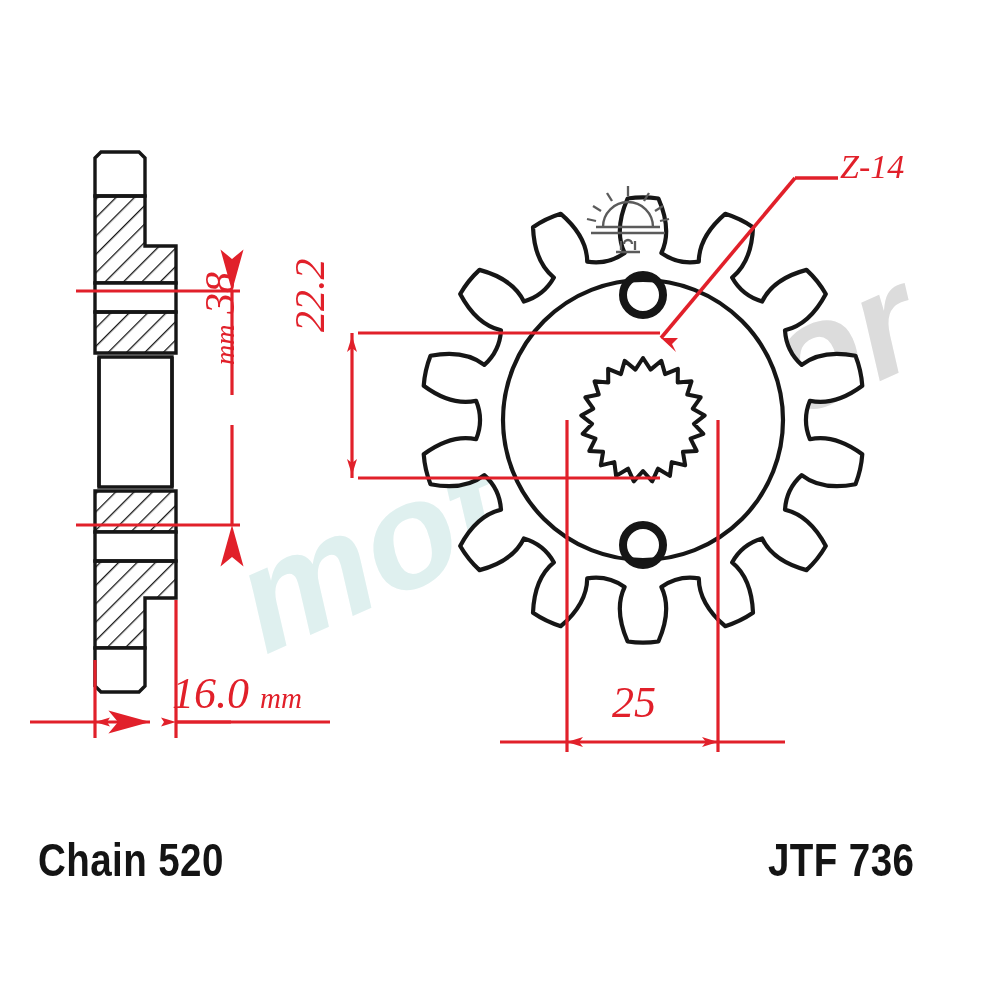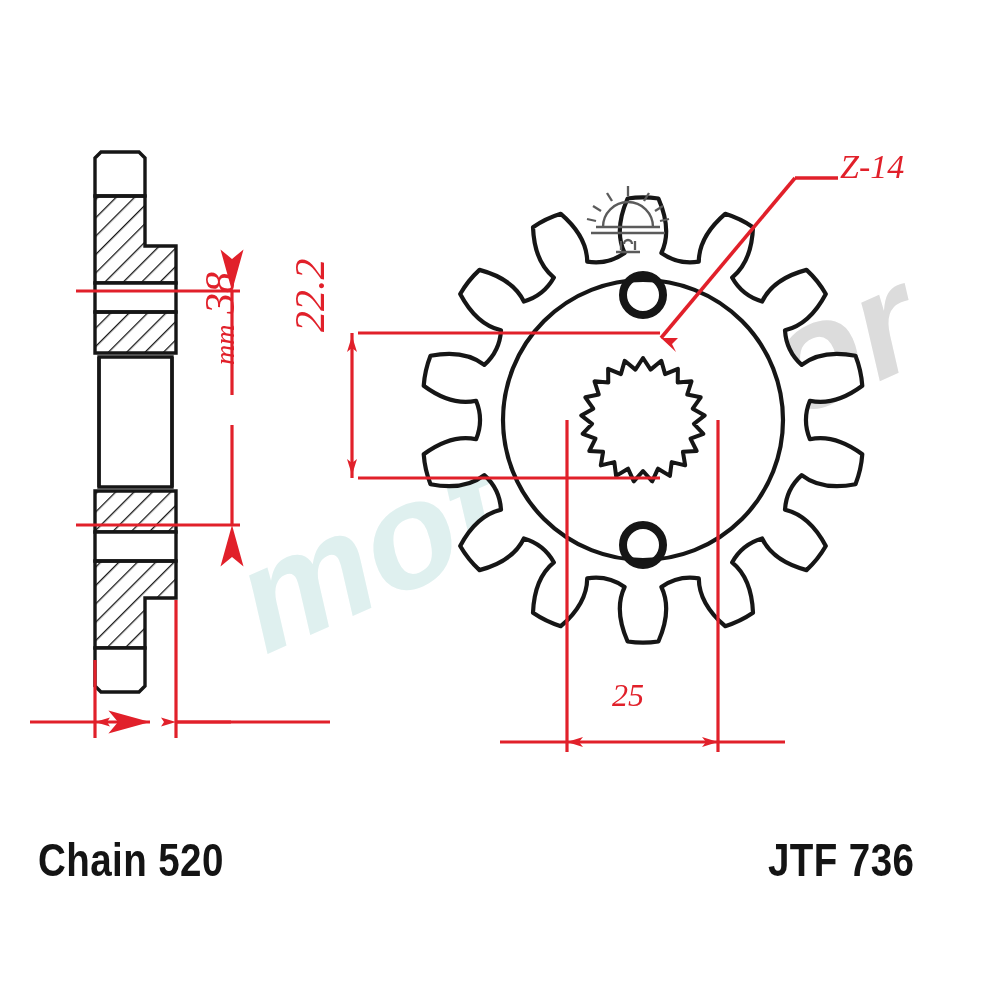--- a/index.html
+++ b/index.html
@@ -10,21 +10,21 @@
   .wm{position:absolute;left:0;top:0;width:1000px;height:1000px;pointer-events:none;}
   .label{position:absolute;white-space:nowrap;}
   .redtxt{color:#e1202a;font-family:"Liberation Serif","DejaVu Serif",serif;font-style:italic;font-weight:400;}
   .blacktxt{color:#141414;}
   #lbl-z14{left:840px;top:148px;font-size:34px;letter-spacing:0px;}
   #lbl-222{left:286px;top:332px;font-size:42px;transform:rotate(-90deg);transform-origin:left top;}
   #lbl-38{left:196px;top:365px;font-size:42px;transform:rotate(-90deg);transform-origin:left top;}
   #lbl-38 .u{font-size:28px;}
   #lbl-16{left:172px;top:668px;font-size:44px;}
   #lbl-16 .u{font-size:29px;}
-  #lbl-25{left:612px;top:677px;font-size:32px;}
+  #lbl-25{left:612px;top:677px;font-size:44px;}
   #lbl-chain{left:38px;top:832px;font-size:47px;font-weight:bold;
       font-family:"Liberation Sans","DejaVu Sans",sans-serif;font-style:normal;
       transform:scaleX(.82);transform-origin:left top;letter-spacing:.5px;}
   #lbl-part{left:768px;top:832px;font-size:47px;font-weight:bold;
       font-family:"Liberation Sans","DejaVu Sans",sans-serif;font-style:normal;
       transform:scaleX(.82);transform-origin:left top;letter-spacing:.5px;}
 </style>
 </head>
 <body>
 
@@ -146,19 +146,23 @@
 
   <div class="label redtxt" id="lbl-z14">Z-14</div>
 
   <div class="label redtxt" id="lbl-222">22.2</div>
 
   <div class="label redtxt" id="lbl-38">
     <span class="u">mm</span>
     <span>38</span>
   </div>
 
+  <div class="label redtxt" id="lbl-16">
+    <span>16.0</span>
+    <span class="u">mm</span>
+  </div>
 
   <div class="label redtxt" id="lbl-25">25</div>
 
   <div class="label blacktxt" id="lbl-chain">Chain 520</div>
 
   <div class="label blacktxt" id="lbl-part">JTF 736</div>
 </div>
 
 </body></html>

